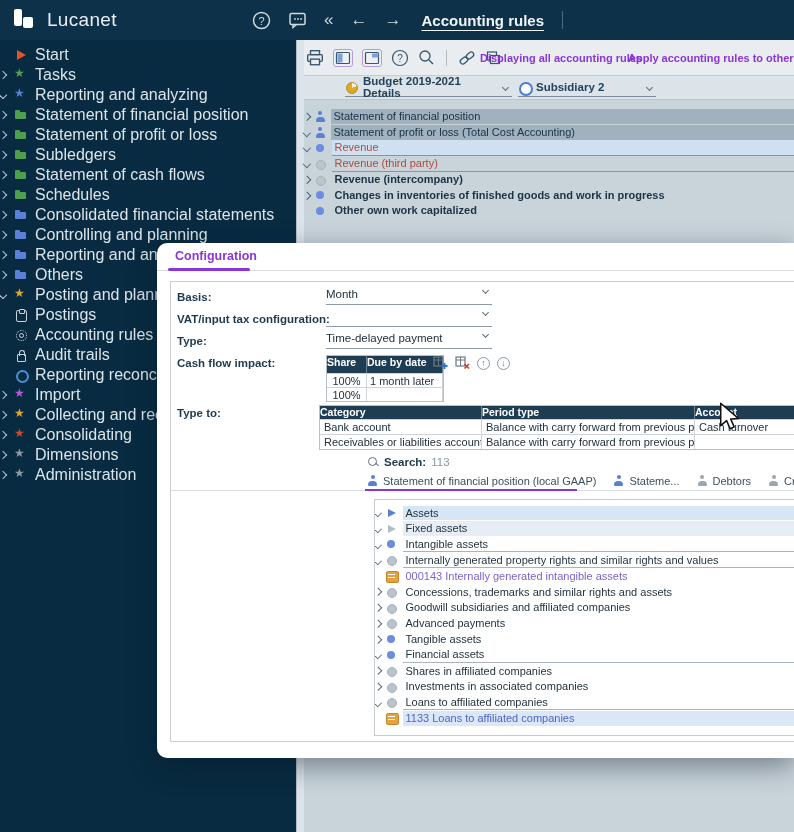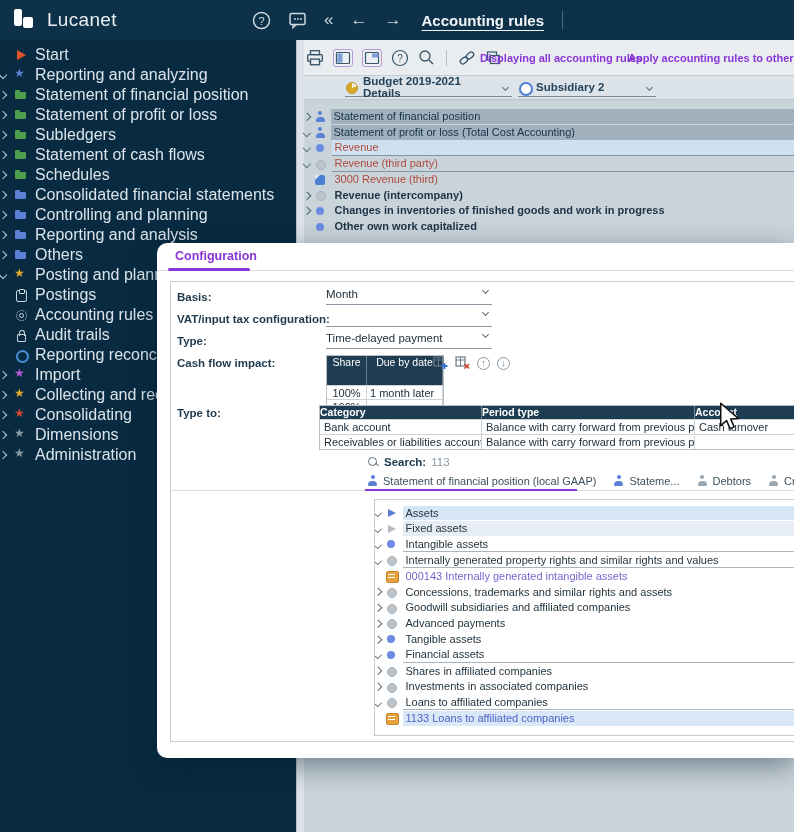--- a/index.html
+++ b/index.html
@@ -109,22 +109,22 @@
   .ffield{position:relative;height:22px}
   .flbl{position:absolute;left:6px;top:0;line-height:21px;font-size:11.5px;font-weight:700;color:#1e3a4e}
   .fctl{position:absolute;left:155px;top:1px;width:166px;height:17px;border-bottom:1px solid #8d9aa5;
         display:flex;align-items:flex-start;font-size:11.5px;color:#22313c}
   .fctl .chev{margin-left:auto;margin-right:4px;color:#5d6d79;width:5px;height:5px}
   .fctl .val{white-space:nowrap}
 
   .cf-row{position:relative;height:48;height:48px}
   .cf-tbl{position:absolute;left:155px;top:2px;border:1px solid #b7bfc7;font-size:11px}
   .cf-head,.cf-r{display:grid;grid-template-columns:40px 76px}
-  .cf-head > div{background:#1e3d53;color:#fff;font-weight:400;font-size:10.5px;text-align:center;
-        height:29px;line-height:13px;border-right:1px solid rgba(255,255,255,.35)}
+  .cf-head > div{background:#1e3d53;color:#fff;font-weight:700;font-size:10.5px;text-align:left;
+        height:17px;line-height:13px;border-right:1px solid rgba(255,255,255,.35)}
   .cf-r > div{height:14px;line-height:14px;padding:0 3px;border-right:1px solid #cdd3d9;border-top:1px solid #cdd3d9;
         color:#22313c;white-space:nowrap}
   .cf-r > div:first-child{text-align:center}
   .cf-icons{position:absolute;left:262px;top:3px;display:flex;gap:7px;align-items:center}
 
   .pt-row{position:relative;height:50px;margin-top:2px}
   .pt-tbl{position:absolute;left:148px;top:2px;width:480px;border:1px solid #b7bfc7;font-size:11px}
   .pt-head,.pt-r{display:grid;grid-template-columns:162px 213px 105px}
   .pt-head > div{background:#1e3d53;color:#fff;font-weight:700;font-size:10.5px;text-align:left;
         height:13px;line-height:13px;border-right:1px solid rgba(255,255,255,.35)}
@@ -193,20 +193,27 @@
     </div>
 </div>
 
 <div class="sidebar">
 
 <div class="srow">
       <span class="chev none"></span>
       <span class="iwrap">
         <span class="ticon play"></span>
         <span class="slbl">Start</span>
+      </span>
+    </div>
+    <div class="srow">
+      <span class="chev col"></span>
+      <span class="iwrap">
+        <span class="ticon star-green"></span>
+        <span class="slbl">Tasks</span>
       </span>
     </div>
     <div class="srow">
       <span class="chev exp"></span>
       <span class="iwrap">
         <span class="ticon star-blue"></span>
         <span class="slbl">Reporting and analyzing</span>
       </span>
     </div>
     <div class="srow">
@@ -416,25 +423,20 @@
         <span class="chev exp"></span>
         <span class="ticon dot-blue"></span>
         <span class="tlbl bar-blue t-red">Revenue</span>
       </div>
       <div class="trow">
         <span class="chev exp"></span>
         <span class="ticon dot-gray"></span>
         <span class="tlbl uline t-red">Revenue (third party)</span>
       </div>
       <div class="trow">
-        <span class="chev none"></span>
-        <span class="ticon acct-blue"></span>
-        <span class="tlbl t-red">3000 Revenue (third)</span>
-      </div>
-      <div class="trow">
         <span class="chev col"></span>
         <span class="ticon dot-gray"></span>
         <span class="tlbl b">Revenue (intercompany)</span>
       </div>
       <div class="trow">
         <span class="chev col"></span>
         <span class="ticon dot-blue"></span>
         <span class="tlbl b">Changes in inventories of finished goods and work in progress</span>
       </div>
       <div class="trow">

